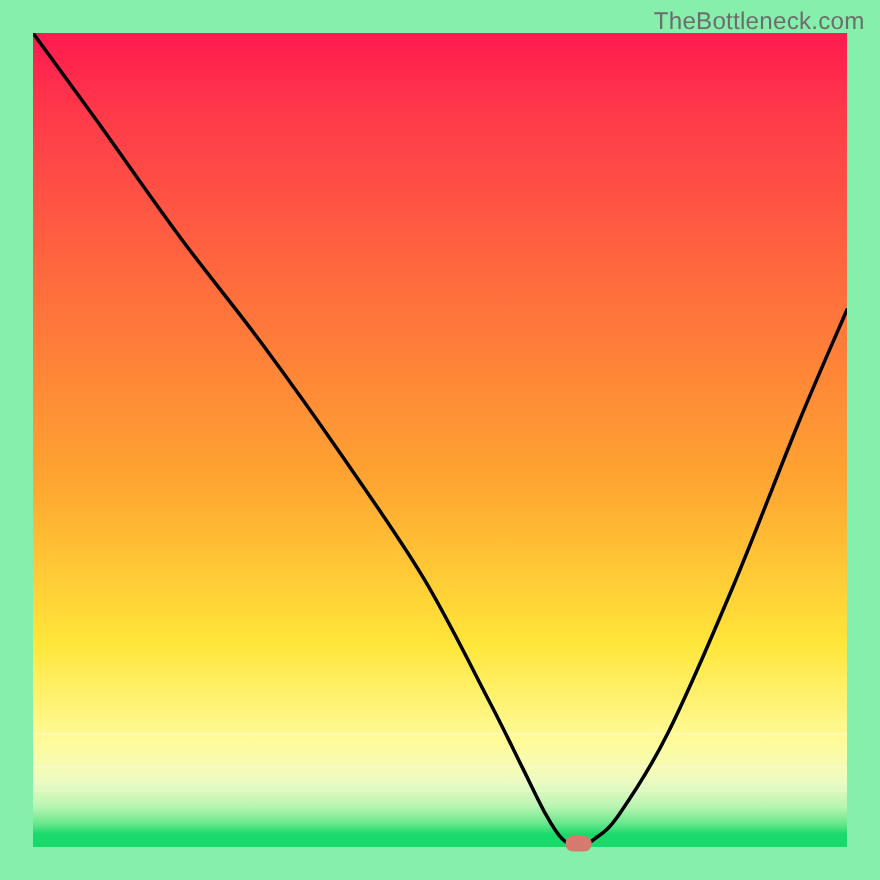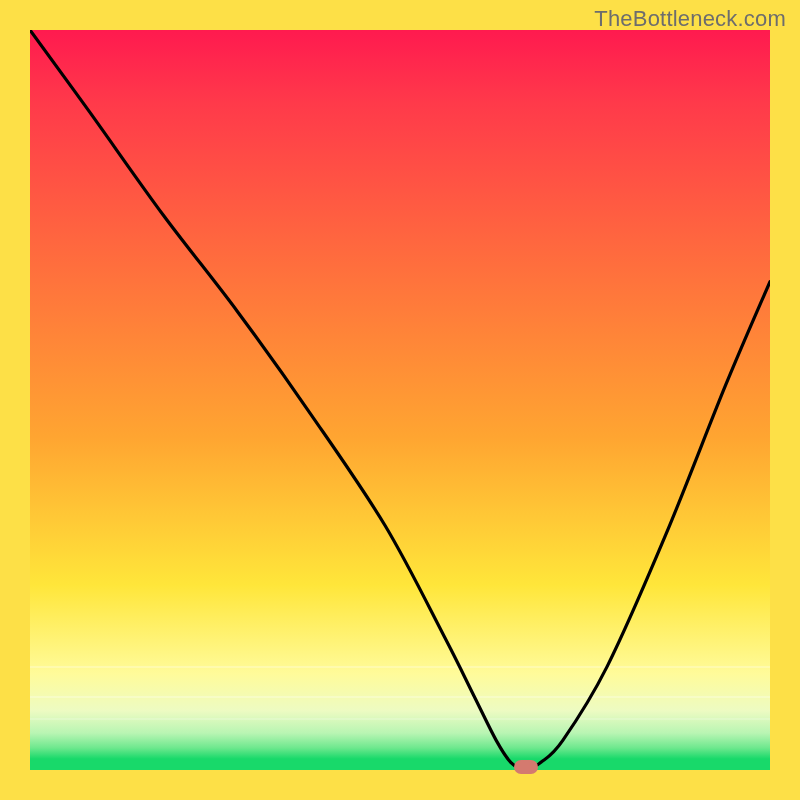--- a/index.html
+++ b/index.html
@@ -9,21 +9,21 @@
     height: 800px;
     background: #000;
     overflow: hidden;
   }
   .frame {
     position: absolute;
     left: 0;
     top: 0;
     width: 800px;
     height: 800px;
-    background: #fde047;
+    background: #86efac;
   }
   .plot {
     position: absolute;
     left: 30px;
     top: 30px;
     width: 740px;
     height: 740px;
   }
   .plot-bg {
     position: absolute;

